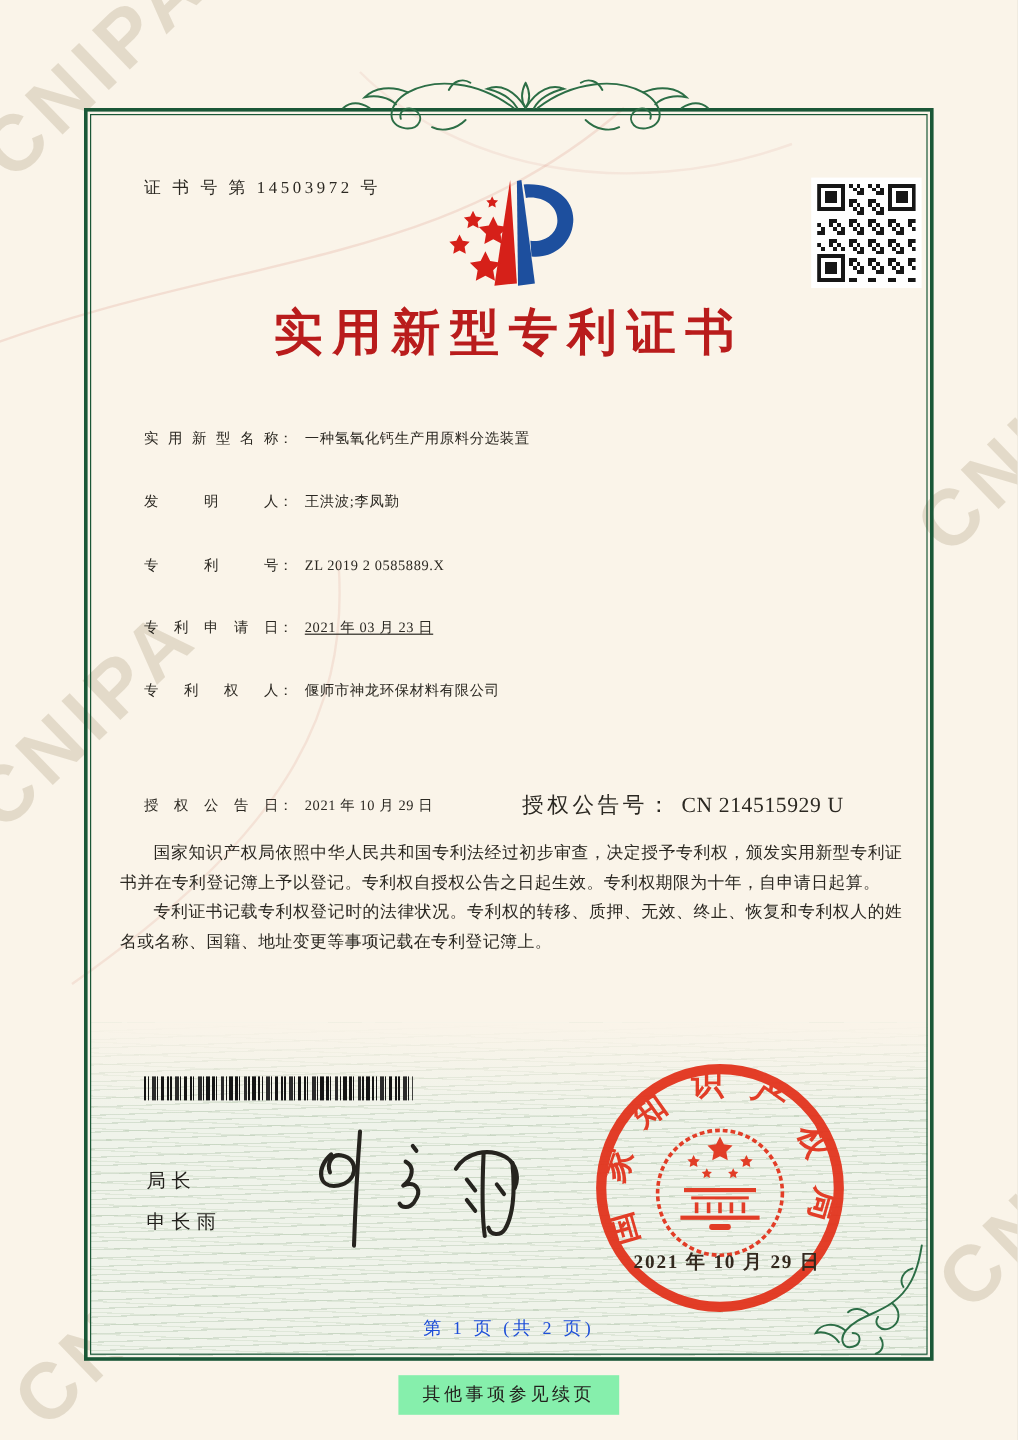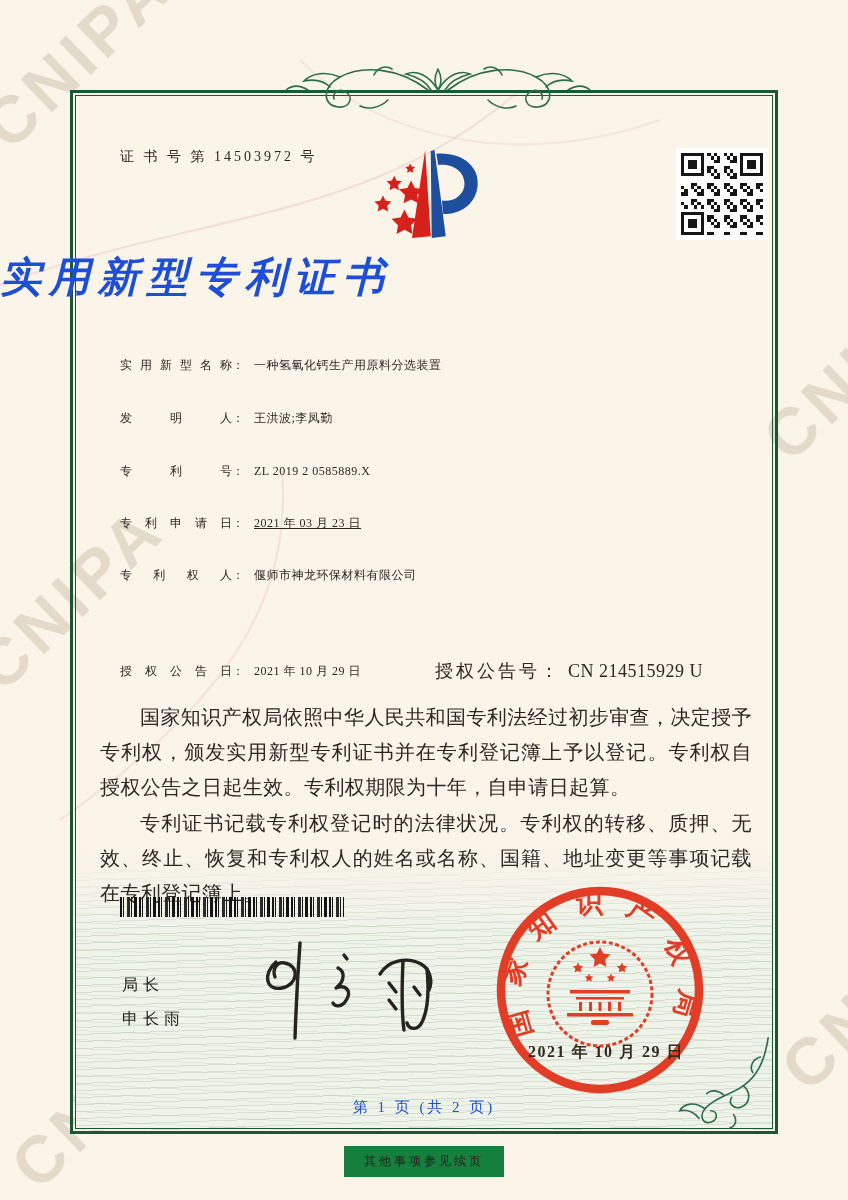--- a/index.html
+++ b/index.html
@@ -46,43 +46,42 @@
     position:absolute;left:120px;top:148px;z-index:4;
     font-size:14px;letter-spacing:3px;
   }
   .logo{position:absolute;left:352px;top:138px;z-index:4;}
   .qr{
     position:absolute;left:676px;top:148px;width:82px;height:82px;
     background:#ffffff;padding:5px;z-index:4;
   }
   .doc-title{
     position:absolute;left:0;right:0;top:250px;z-index:4;
-    font-size:41px;font-weight:bold;letter-spacing:8px;
-    color:#1d4ed8;
-    font-style:italic;
+    text-align:center;font-size:41px;font-weight:bold;letter-spacing:8px;
+    color:#b91c1c;
   }
   
   .field{
     position:absolute;left:120px;z-index:4;font-size:12px;line-height:26px;
     white-space:nowrap;
   }
   .flabel{
     display:inline-block;width:112px;text-align:justify;text-align-last:justify;
     vertical-align:top;
   }
   .fcolon{display:inline-block;margin-right:10px;}
   .fvalue{letter-spacing:0.5px;}
   .f1{top:352px;} .f2{top:405px;} .f3{top:458px;} .f4{top:510px;text-decoration:underline;}
   .f5{top:562px;} .f6{top:615px;} .f7{top:658px;}
   .field-pair2{position:absolute;left:435px;top:658px;z-index:4;font-size:18px;line-height:26px;white-space:nowrap;}
   .flabel2{display:inline-block;letter-spacing:3px;}
   
   .notice{
     position:absolute;left:100px;top:700px;width:652px;z-index:4;
-    font-size:20px;line-height:1.76;text-align:justify;color:#2b2822;
+    font-size:14px;line-height:1.76;text-align:justify;color:#2b2822;
   }
   .notice p{margin:0;text-indent:2em;letter-spacing:0.4px;}
   
   .barcode{
     position:absolute;left:120px;top:897px;width:224px;height:20px;z-index:4;
     background-image:repeating-linear-gradient(90deg,
       #141414 0 2px,rgba(0,0,0,0) 2px 3px,
       #141414 3px 4px,rgba(0,0,0,0) 4px 7px,
       #2a2a2a 7px 10px,rgba(0,0,0,0) 10px 11px,
       #141414 11px 12px,rgba(0,0,0,0) 12px 14px,
@@ -98,21 +97,21 @@
   .seal-date{
     position:absolute;left:528px;top:1042px;z-index:6;
     font-size:16px;letter-spacing:1.5px;color:#33291e;font-weight:bold;
   }
   .page-info{
     position:absolute;left:0;right:0;top:1098px;z-index:4;text-align:center;
     font-size:15px;letter-spacing:3px;color:#1d4ed8;
   }
   .continuation{
     position:absolute;left:50%;top:1146px;transform:translateX(-50%);z-index:4;
-    background:#15803d;padding:7px 20px;font-size:12px;letter-spacing:3px;
+    background:#86efac;padding:7px 20px;font-size:15px;letter-spacing:3px;
     color:#23211d;
   }
 </style>
 </head>
 <body>
 
 <div class="page">
 
   <div class="wm wm1">CNIPA</div>
   <div class="wm wm2">CNIPA</div>

